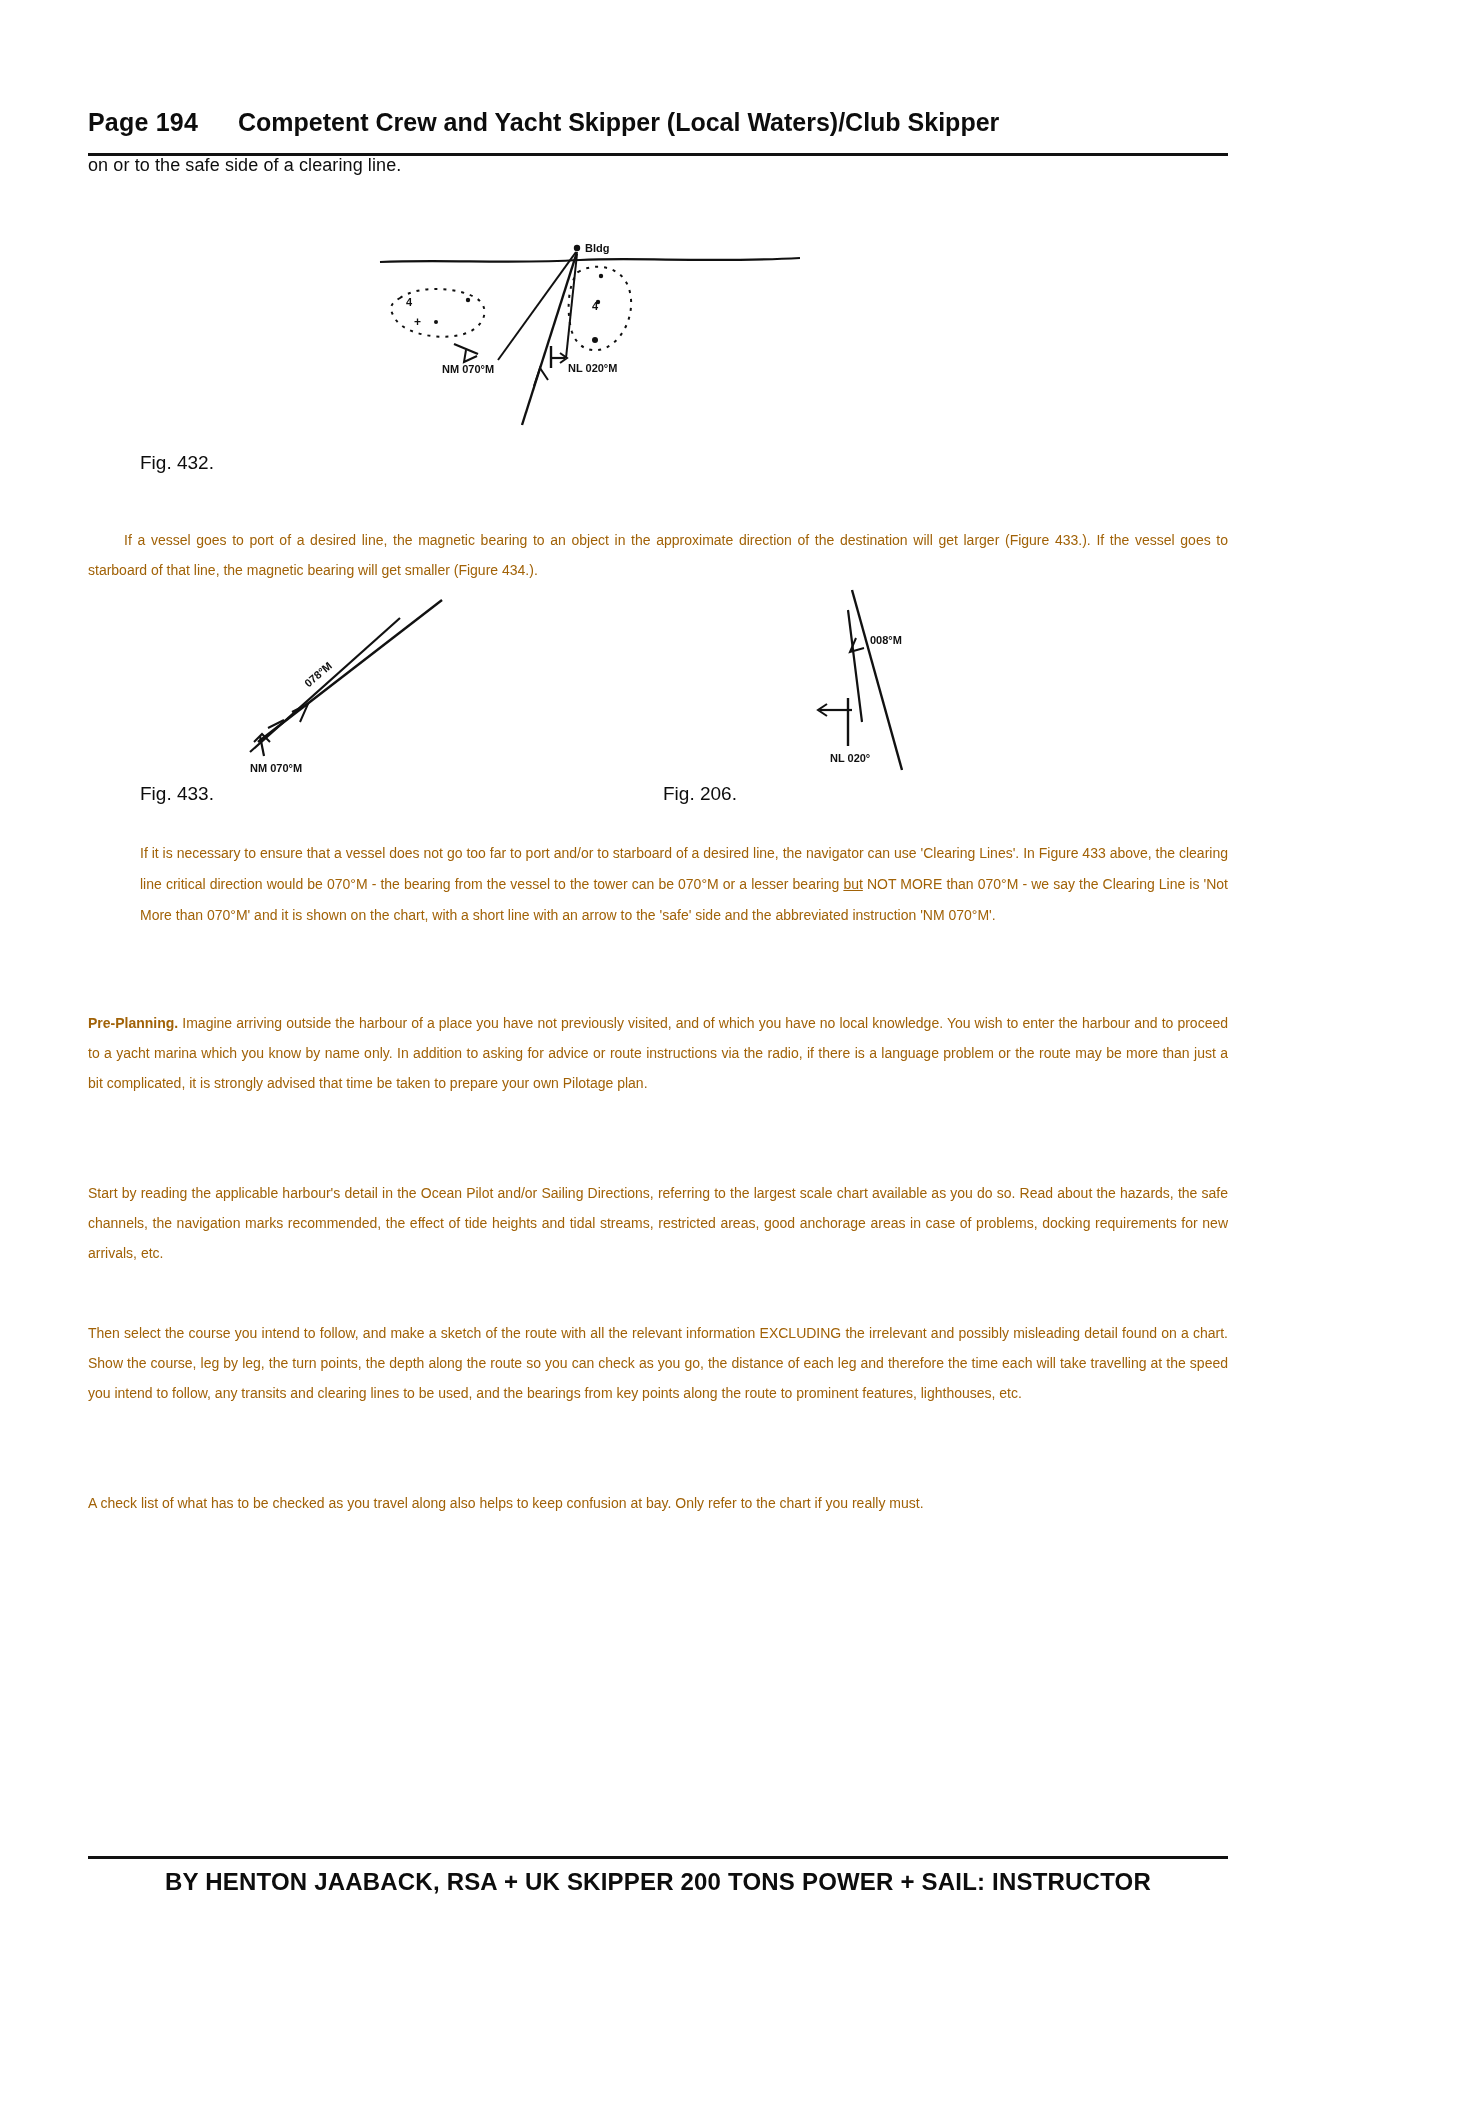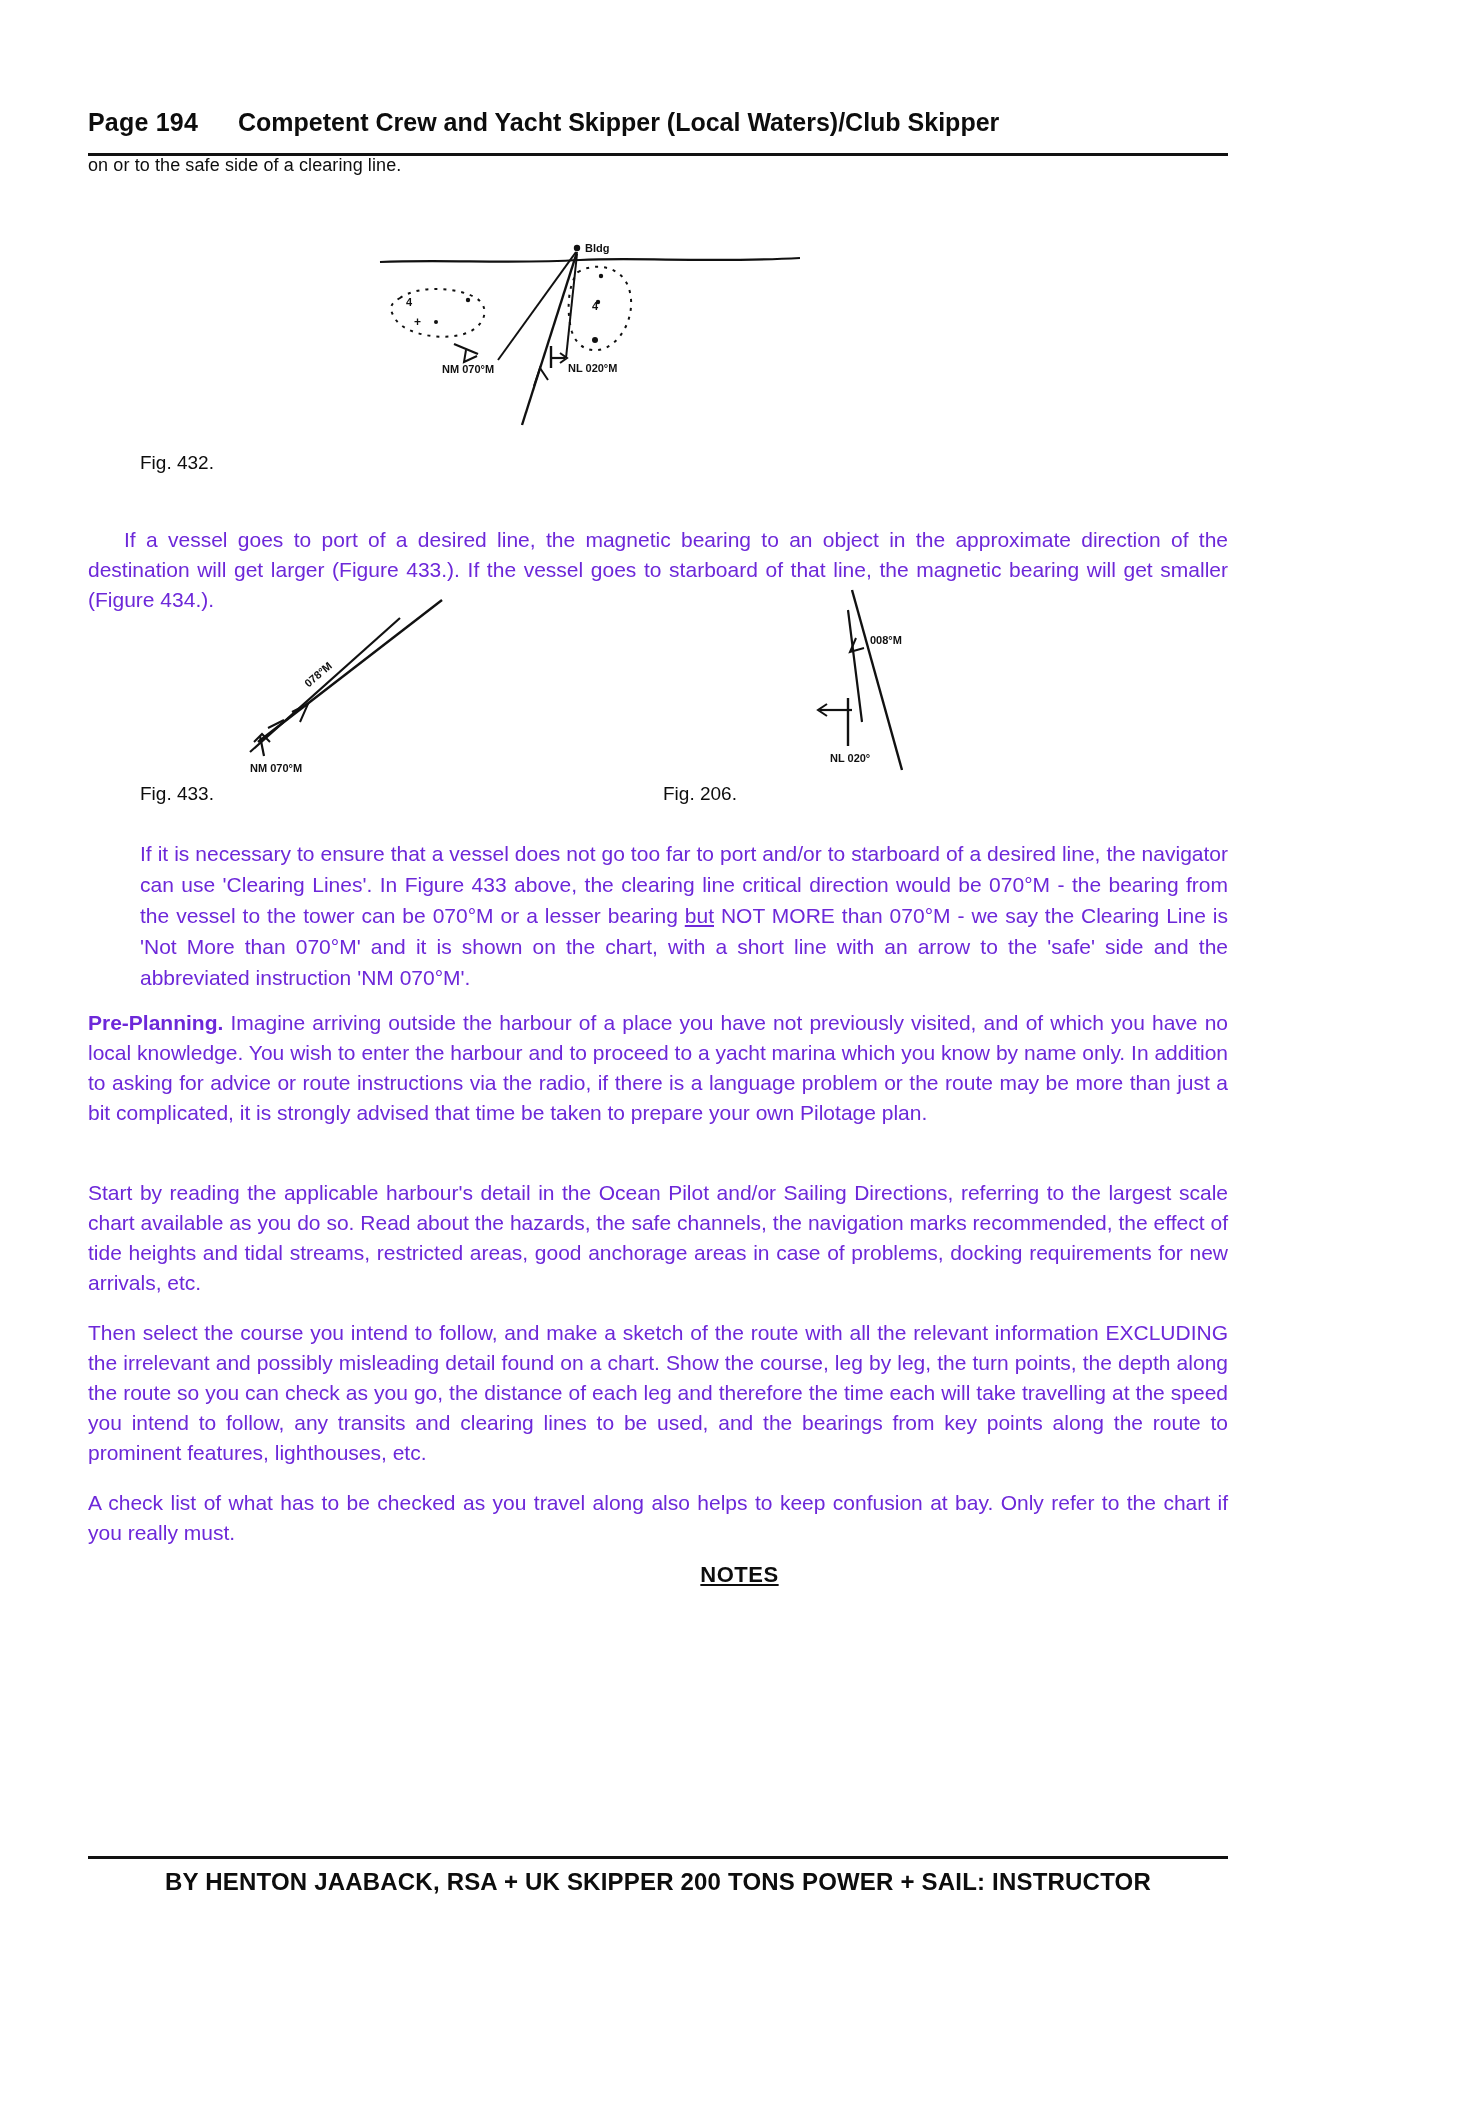--- a/index.html
+++ b/index.html
@@ -71,24 +71,24 @@
     position: absolute;
     font-family: "Liberation Sans", sans-serif;
     font-size: 11px;
     font-weight: bold;
     color: #111;
     white-space: nowrap;
   }
   
   .para {
     position: absolute;
-    font-size: 21px;
+    font-size: 14px;
     line-height: 30px;
     text-align: justify;
-    color: #6d28d9;
+    color: #a16207;
   }
   .para.indent-first { text-indent: 36px; }
   .p1 { left: 88px; top: 525px; width: 1140px; }
   .p2 { left: 140px; top: 838px; width: 1088px; line-height: 31px; }
   .p3 { left: 88px; top: 1008px; width: 1140px; }
   .p4 { left: 88px; top: 1178px; width: 1140px; }
   .p5 { left: 88px; top: 1318px; width: 1140px; }
   .p6 { left: 88px; top: 1488px; width: 1140px; }
   .bold-lead { font-weight: bold; margin-top: 14px; }
   .underline { text-decoration: underline; }
@@ -215,18 +215,17 @@
   <div class="para p3">
     <span class="bold-lead">Pre-Planning.</span><span> Imagine arriving outside the harbour of a place you have not previously visited, and of which you have no local knowledge. You wish to enter the harbour and to proceed to a yacht marina which you know by name only. In addition to asking for advice or route instructions via the radio, if there is a language problem or the route may be more than just a bit complicated, it is strongly advised that time be taken to prepare your own Pilotage plan.</span>
   </div>
 
   <div class="para p4">Start by reading the applicable harbour's detail in the Ocean Pilot and/or Sailing Directions, referring to the largest scale chart available as you do so. Read about the hazards, the safe channels, the navigation marks recommended, the effect of tide heights and tidal streams, restricted areas, good anchorage areas in case of problems, docking requirements for new arrivals, etc.</div>
 
   <div class="para p5">Then select the course you intend to follow, and make a sketch of the route with all the relevant information EXCLUDING the irrelevant and possibly misleading detail found on a chart. Show the course, leg by leg, the turn points, the depth along the route so you can check as you go, the distance of each leg and therefore the time each will take travelling at the speed you intend to follow, any transits and clearing lines to be used, and the bearings from key points along the route to prominent features, lighthouses, etc.</div>
 
   <div class="para p6">A check list of what has to be checked as you travel along also helps to keep confusion at bay. Only refer to the chart if you really must.</div>
 
-  <div class="notes">NOTES</div>
 
   <div class="footer-rule"></div>
   <div class="footer">BY HENTON JAABACK, RSA + UK SKIPPER 200 TONS POWER + SAIL: INSTRUCTOR</div>
 
 </div>
 
 </body></html>

